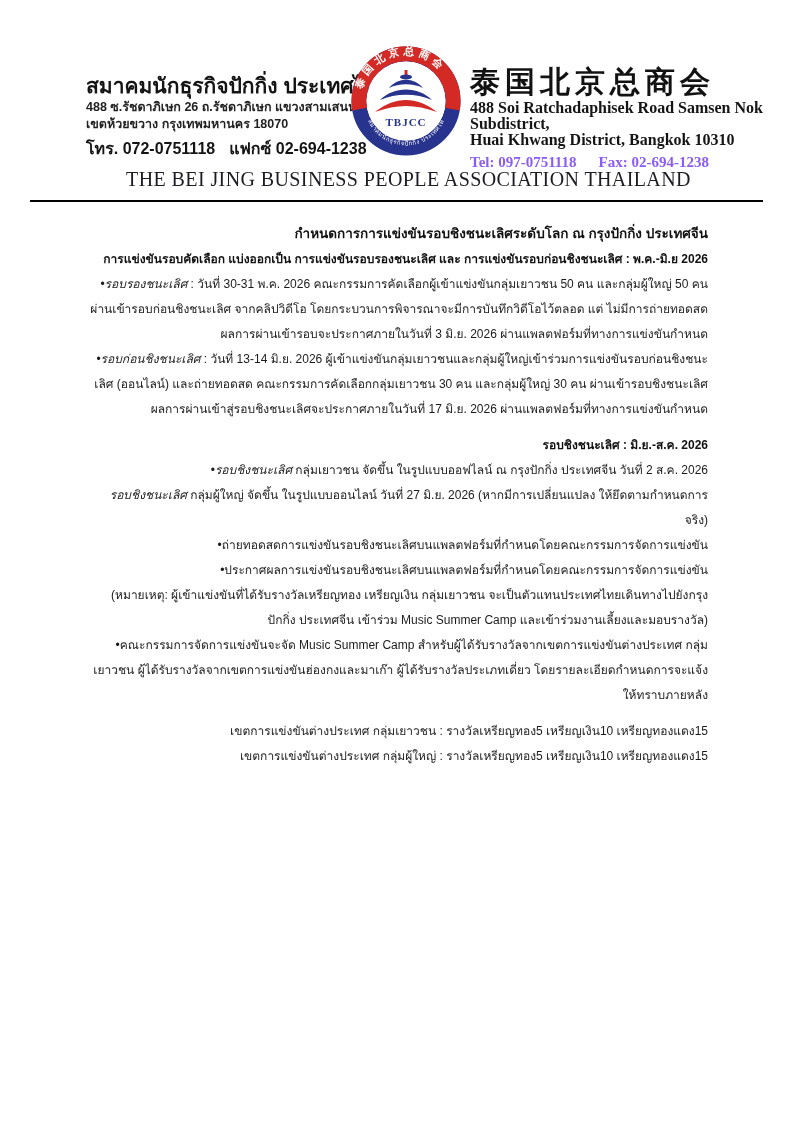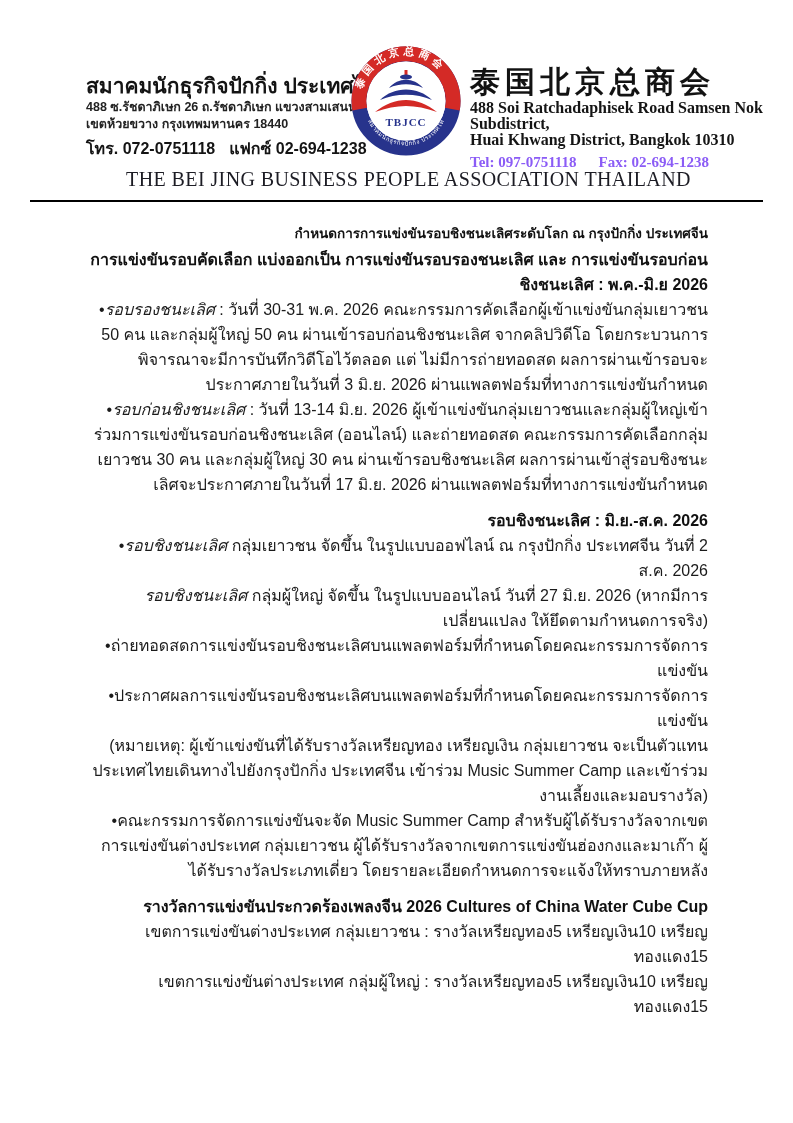--- a/index.html
+++ b/index.html
@@ -38,36 +38,36 @@
     font-size:20px; letter-spacing:0.4px; color:#1c1c24;padding-left:24px;
   }
   .rule {
     position:absolute; top:200px; left:30px; right:30px;
     border:none; border-top:2px solid #000;
   }
 
   
   .doc-body { position:absolute; top:221px; left:86px; width:622px;text-align:right; }
   .doc-title { font-size:13.5px; font-weight:bold; line-height:26px; color:#111; }
-  .blk { font-size:16px; line-height:25px; color:#1b1b1b; }
+  .blk { font-size:12px; line-height:25px; color:#1b1b1b; }
   .blk.heading { font-weight:bold; color:#111; }
   .blk.indent { padding-left:9px; }
   .blk .bullet { display:inline-block; width:12px; }
   .blk em { font-style:italic; }
   .gap { height:11px; }
 </style>
 </head>
 <body>
 
 <div class="page">
 
   <div class="hdr-left">
     <div class="th-title">สมาคมนักธุรกิจปักกิ่ง ประเทศไทย</div>
     <div class="th-addr">488 ซ.รัชดาภิเษก 26 ถ.รัชดาภิเษก แขวงสามเสนนอก</div>
-    <div class="th-addr">เขตห้วยขวาง กรุงเทพมหานคร 18440</div>
+    <div class="th-addr">เขตห้วยขวาง กรุงเทพมหานคร 18070</div>
     <div class="th-phone">
       <span>โทร. 072-0751118</span><span class="sp"></span><span>แฟกซ์ 02-694-1238</span>
     </div>
   </div>
 
   <div class="logo-wrap">
     <svg viewBox="0 0 110 110" width="110" height="110">
       <defs>
         <path id="arcTop" d="M 12,67 A 45,45 0 1 1 98,67" fill="none"></path>
         <path id="arcBot" d="M 16,73 A 42,42 0 0 0 94,73" fill="none"></path>
@@ -117,19 +117,18 @@
         <p class="blk bullet"><span class="bullet">•</span><em>รอบก่อนชิงชนะเลิศ</em> : วันที่ 13-14 มิ.ย. 2026 ผู้เข้าแข่งขันกลุ่มเยาวชนและกลุ่มผู้ใหญ่เข้าร่วมการแข่งขันรอบก่อนชิงชนะเลิศ (ออนไลน์) และถ่ายทอดสด คณะกรรมการคัดเลือกกลุ่มเยาวชน 30 คน และกลุ่มผู้ใหญ่ 30 คน ผ่านเข้ารอบชิงชนะเลิศ ผลการผ่านเข้าสู่รอบชิงชนะเลิศจะประกาศภายในวันที่ 17 มิ.ย. 2026 ผ่านแพลตฟอร์มที่ทางการแข่งขันกำหนด</p>
         <div class="gap"></div>
         <p class="blk heading">รอบชิงชนะเลิศ : มิ.ย.-ส.ค. 2026</p>
         <p class="blk bullet"><span class="bullet">•</span><em>รอบชิงชนะเลิศ</em> กลุ่มเยาวชน จัดขึ้น ในรูปแบบออฟไลน์ ณ กรุงปักกิ่ง ประเทศจีน  วันที่  2 ส.ค. 2026</p>
         <p class="blk indent"><em>รอบชิงชนะเลิศ</em> กลุ่มผู้ใหญ่ จัดขึ้น ในรูปแบบออนไลน์ วันที่ 27 มิ.ย. 2026 (หากมีการเปลี่ยนแปลง ให้ยึดตามกำหนดการจริง)</p>
         <p class="blk bullet"><span class="bullet">•</span>ถ่ายทอดสดการแข่งขันรอบชิงชนะเลิศบนแพลตฟอร์มที่กำหนดโดยคณะกรรมการจัดการแข่งขัน</p>
         <p class="blk bullet"><span class="bullet">•</span>ประกาศผลการแข่งขันรอบชิงชนะเลิศบนแพลตฟอร์มที่กำหนดโดยคณะกรรมการจัดการแข่งขัน</p>
         <p class="blk plain">(หมายเหตุ: ผู้เข้าแข่งขันที่ได้รับรางวัลเหรียญทอง เหรียญเงิน กลุ่มเยาวชน จะเป็นตัวแทนประเทศไทยเดินทางไปยังกรุงปักกิ่ง ประเทศจีน เข้าร่วม Music Summer Camp และเข้าร่วมงานเลี้ยงและมอบรางวัล)</p>
         <p class="blk bullet"><span class="bullet">•</span>คณะกรรมการจัดการแข่งขันจะจัด Music Summer Camp สำหรับผู้ได้รับรางวัลจากเขตการแข่งขันต่างประเทศ กลุ่มเยาวชน ผู้ได้รับรางวัลจากเขตการแข่งขันฮ่องกงและมาเก๊า ผู้ได้รับรางวัลประเภทเดี่ยว โดยรายละเอียดกำหนดการจะแจ้งให้ทราบภายหลัง</p>
         <div class="gap"></div>
-        <p class="blk heading">รางวัลการแข่งขันประกวดร้องเพลงจีน 2026 Cultures of China Water Cube Cup</p>
         <p class="blk plain">เขตการแข่งขันต่างประเทศ กลุ่มเยาวชน : รางวัลเหรียญทอง5 เหรียญเงิน10 เหรียญทองแดง15</p>
         <p class="blk plain">เขตการแข่งขันต่างประเทศ กลุ่มผู้ใหญ่ : รางวัลเหรียญทอง5 เหรียญเงิน10 เหรียญทองแดง15</p>
       </div>
   </main>
 
 </div>
 
 </body></html>

